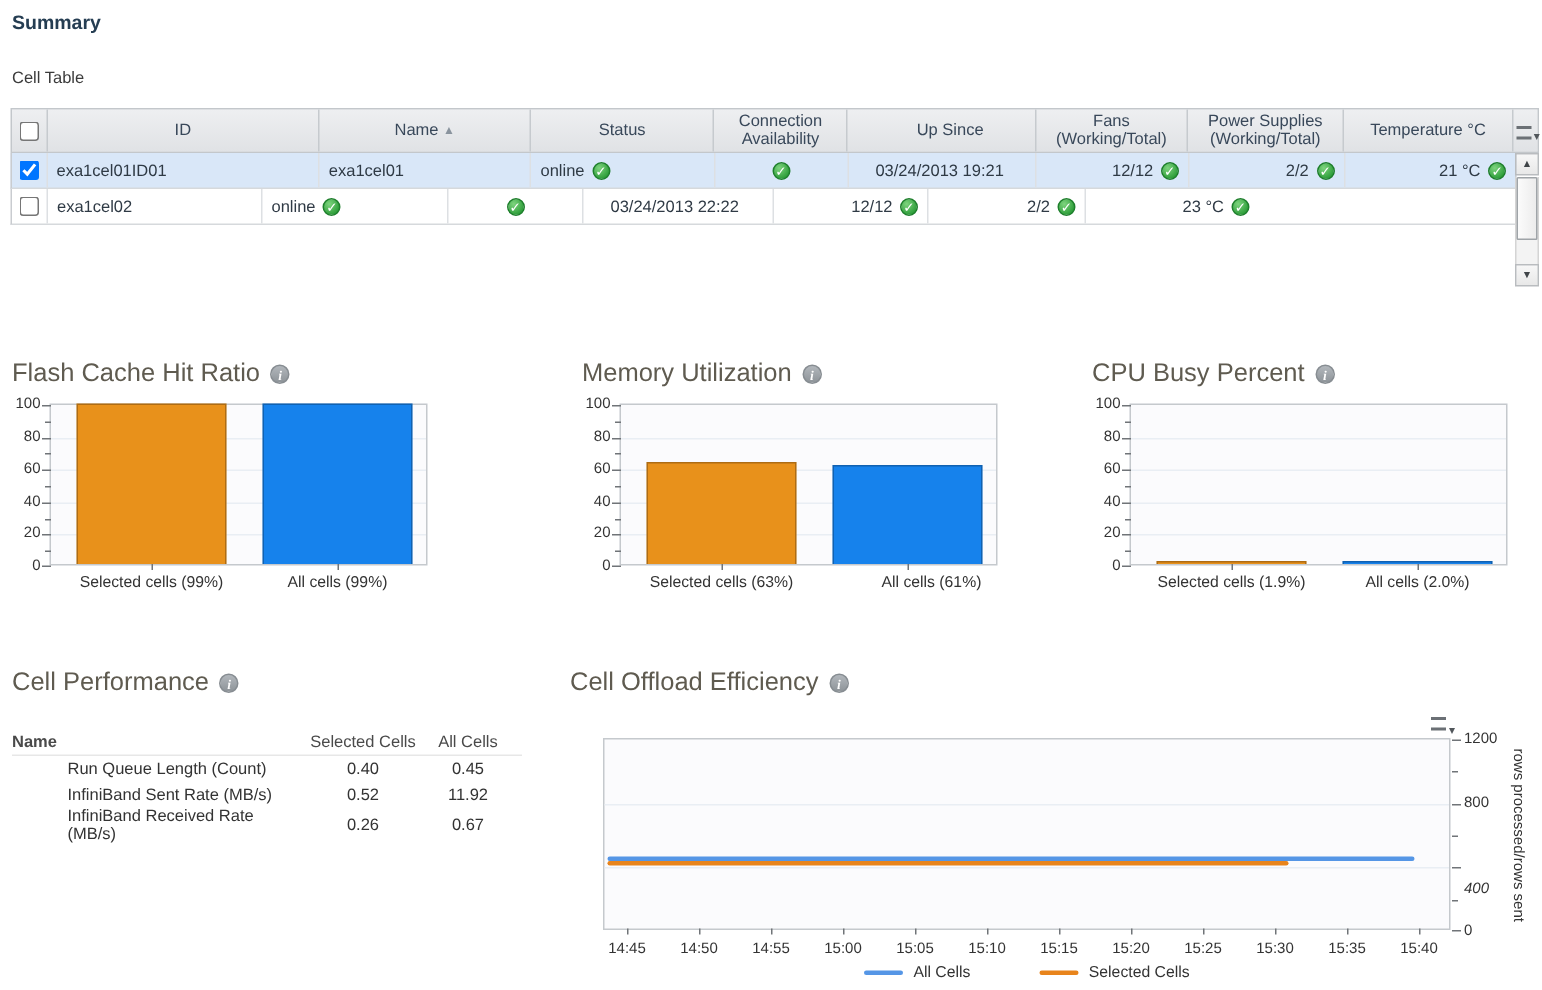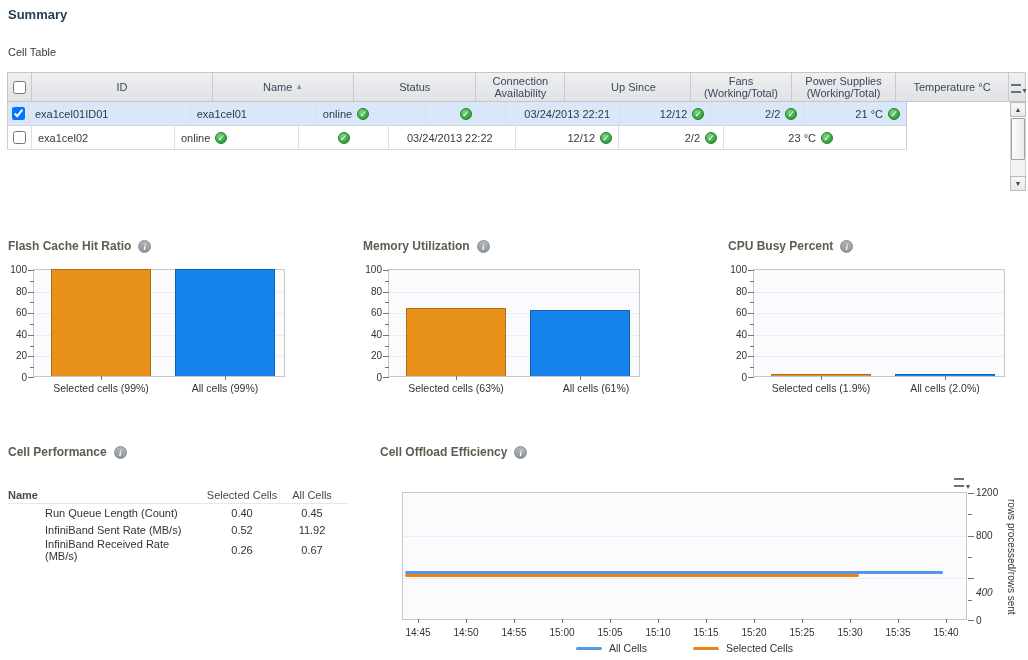--- a/index.html
+++ b/index.html
@@ -11,21 +11,21 @@
   #cell-table-label { position:absolute; left:8px; top:46px; font-size:11px; color:#3B3B3B; }
 
   
   #cell-table { position:absolute; left:7px; top:72px; width:1019px; }
   .thead { display:flex; height:30px; background:linear-gradient(#EEEFF1,#E0E2E5);
            border:1px solid #C3C7CB; color:#39485A; }
   .th { display:flex; flex-direction:column; align-items:center; justify-content:center;
         border-right:1px solid #C6CACE; line-height:12px; text-align:center; padding:1px 2px; }
   .th:last-child { border-right:none; }
   .tr { display:flex; height:24px; border-left:1px solid #C9CCD0; border-right:1px solid #C9CCD0;
-        border-bottom:1px solid #D6D9DC; background:#fff; width:900px; }
+        border-bottom:1px solid #D6D9DC; background:#fff; width:1004px; }
   .tr.selected { background:#D9E7F8; }
   .td { display:flex; align-items:center; padding:0 6px; border-right:1px solid #DDE0E3;
         white-space:nowrap; overflow:hidden; color:#2F3A45; }
   .td:last-child { border-right:none; }
   .right { justify-content:flex-end; }
   .center { justify-content:center; }
   .col-cb{width:24px; justify-content:center; padding:0;}
   .col-id{width:184px;} .col-name{width:143px;} .col-status{width:124px;}
   .col-conn{width:90px;} .col-up{width:115px;margin-left:12px;} .col-fans{width:103px;}
   .col-power{width:105px;} .col-temp{width:115px;} .col-gutter{width:16px; padding:0;}
@@ -46,21 +46,21 @@
 
   
   .vscroll { position:absolute; right:0px; top:30px; width:16px; height:88px; }
   .sb-btn { height:15px; background:linear-gradient(#F7F7F7,#E8E8E8); border:1px solid #B9BCBF;
             display:flex; align-items:center; justify-content:center; color:#3F4448; font-size:7px; }
   .sb-track { height:58px; background:#F3F3F3; border-left:1px solid #D4D4D4; border-right:1px solid #D4D4D4; }
   .sb-thumb { height:42px; margin:1px 0 0 0; background:linear-gradient(90deg,#FBFBFB,#ECECEC);
             border:1px solid #9FA4A8; border-radius:1px; }
 
   
-  .section-title { display:flex; align-items:center; font-size:12px; font-weight:bold; color:#5F5B50; }
+  .section-title { display:flex; align-items:center; font-size:17px; font-weight:normal; color:#5F5B50; }
   .info-icon { display:inline-block; width:13px; height:13px; min-width:13px; border-radius:50%;
             background:linear-gradient(#B2B7BC,#8E9499); border:1px solid #878D92; color:#fff;
             font-size:9px; font-weight:bold; line-height:12px; text-align:center; margin-left:7px;
             font-family:"Liberation Serif",serif; font-style:italic; cursor:pointer; }
   .info-icon::after { content:"i"; }
 
   .bar-chart { position:absolute; top:239px; width:330px; height:160px; }
   .plot { position:absolute; left:25px; top:30px; width:252px; height:108px;
           background:#FBFBFD; border:1px solid #C5C9CD; }
   .gridline { position:absolute; left:0; width:100%; height:1px; background:#E9EEF4; }
@@ -150,21 +150,21 @@
       </div>
     <div class="td col-id">exa1cel01ID01</div>
     <div class="td col-name">exa1cel01</div>
     <div class="td col-status">
       <span>online</span>
       <span class="gcheck"></span>
     </div>
     <div class="td col-conn center">
       <span class="gcheck" style="margin-left:0"></span>
     </div>
-    <div class="td col-up">03/24/2013 22:21</div>
+    <div class="td col-up">03/24/2013 19:21</div>
     <div class="td col-fans right">
       <span>12/12</span>
       <span class="gcheck"></span>
     </div>
     <div class="td col-power right">
       <span>2/2</span>
       <span class="gcheck"></span>
     </div>
     <div class="td col-temp right">
       <span>21 °C</span>
@@ -236,21 +236,21 @@
       <div class="ytick minor" style="top: 32px;"></div>
       <div class="ytick minor" style="top: 11px;"></div>
       <div class="bar" style="left: 17px; width: 100px; height: 106.92px; background: rgb(232, 145, 27);"></div>
       <div class="xtick" style="left: 67px;"></div>
       <div class="cat-label" style="left: -23px;">Selected cells (99%)</div>
       <div class="bar" style="left: 141px; width: 100px; height: 106.92px; background: rgb(22, 130, 236);"></div>
       <div class="xtick" style="left: 191px;"></div>
       <div class="cat-label" style="left: 101px;">All cells (99%)</div>
     </div>
 </div>
-<div class="bar-chart" style="left:363px">
+<div class="bar-chart" style="left:388px">
   <div class="section-title">
     <span>Memory Utilization</span>
     <span class="info-icon"></span>
   </div>
   <div class="plot">
       <div class="ytick-label" style="top: 102px;">0</div>
       <div class="ytick major" style="top: 107px;"></div>
       <div class="gridline" style="top: 86px;"></div>
       <div class="ytick-label" style="top: 80px;">20</div>
       <div class="ytick major" style="top: 86px;"></div>

